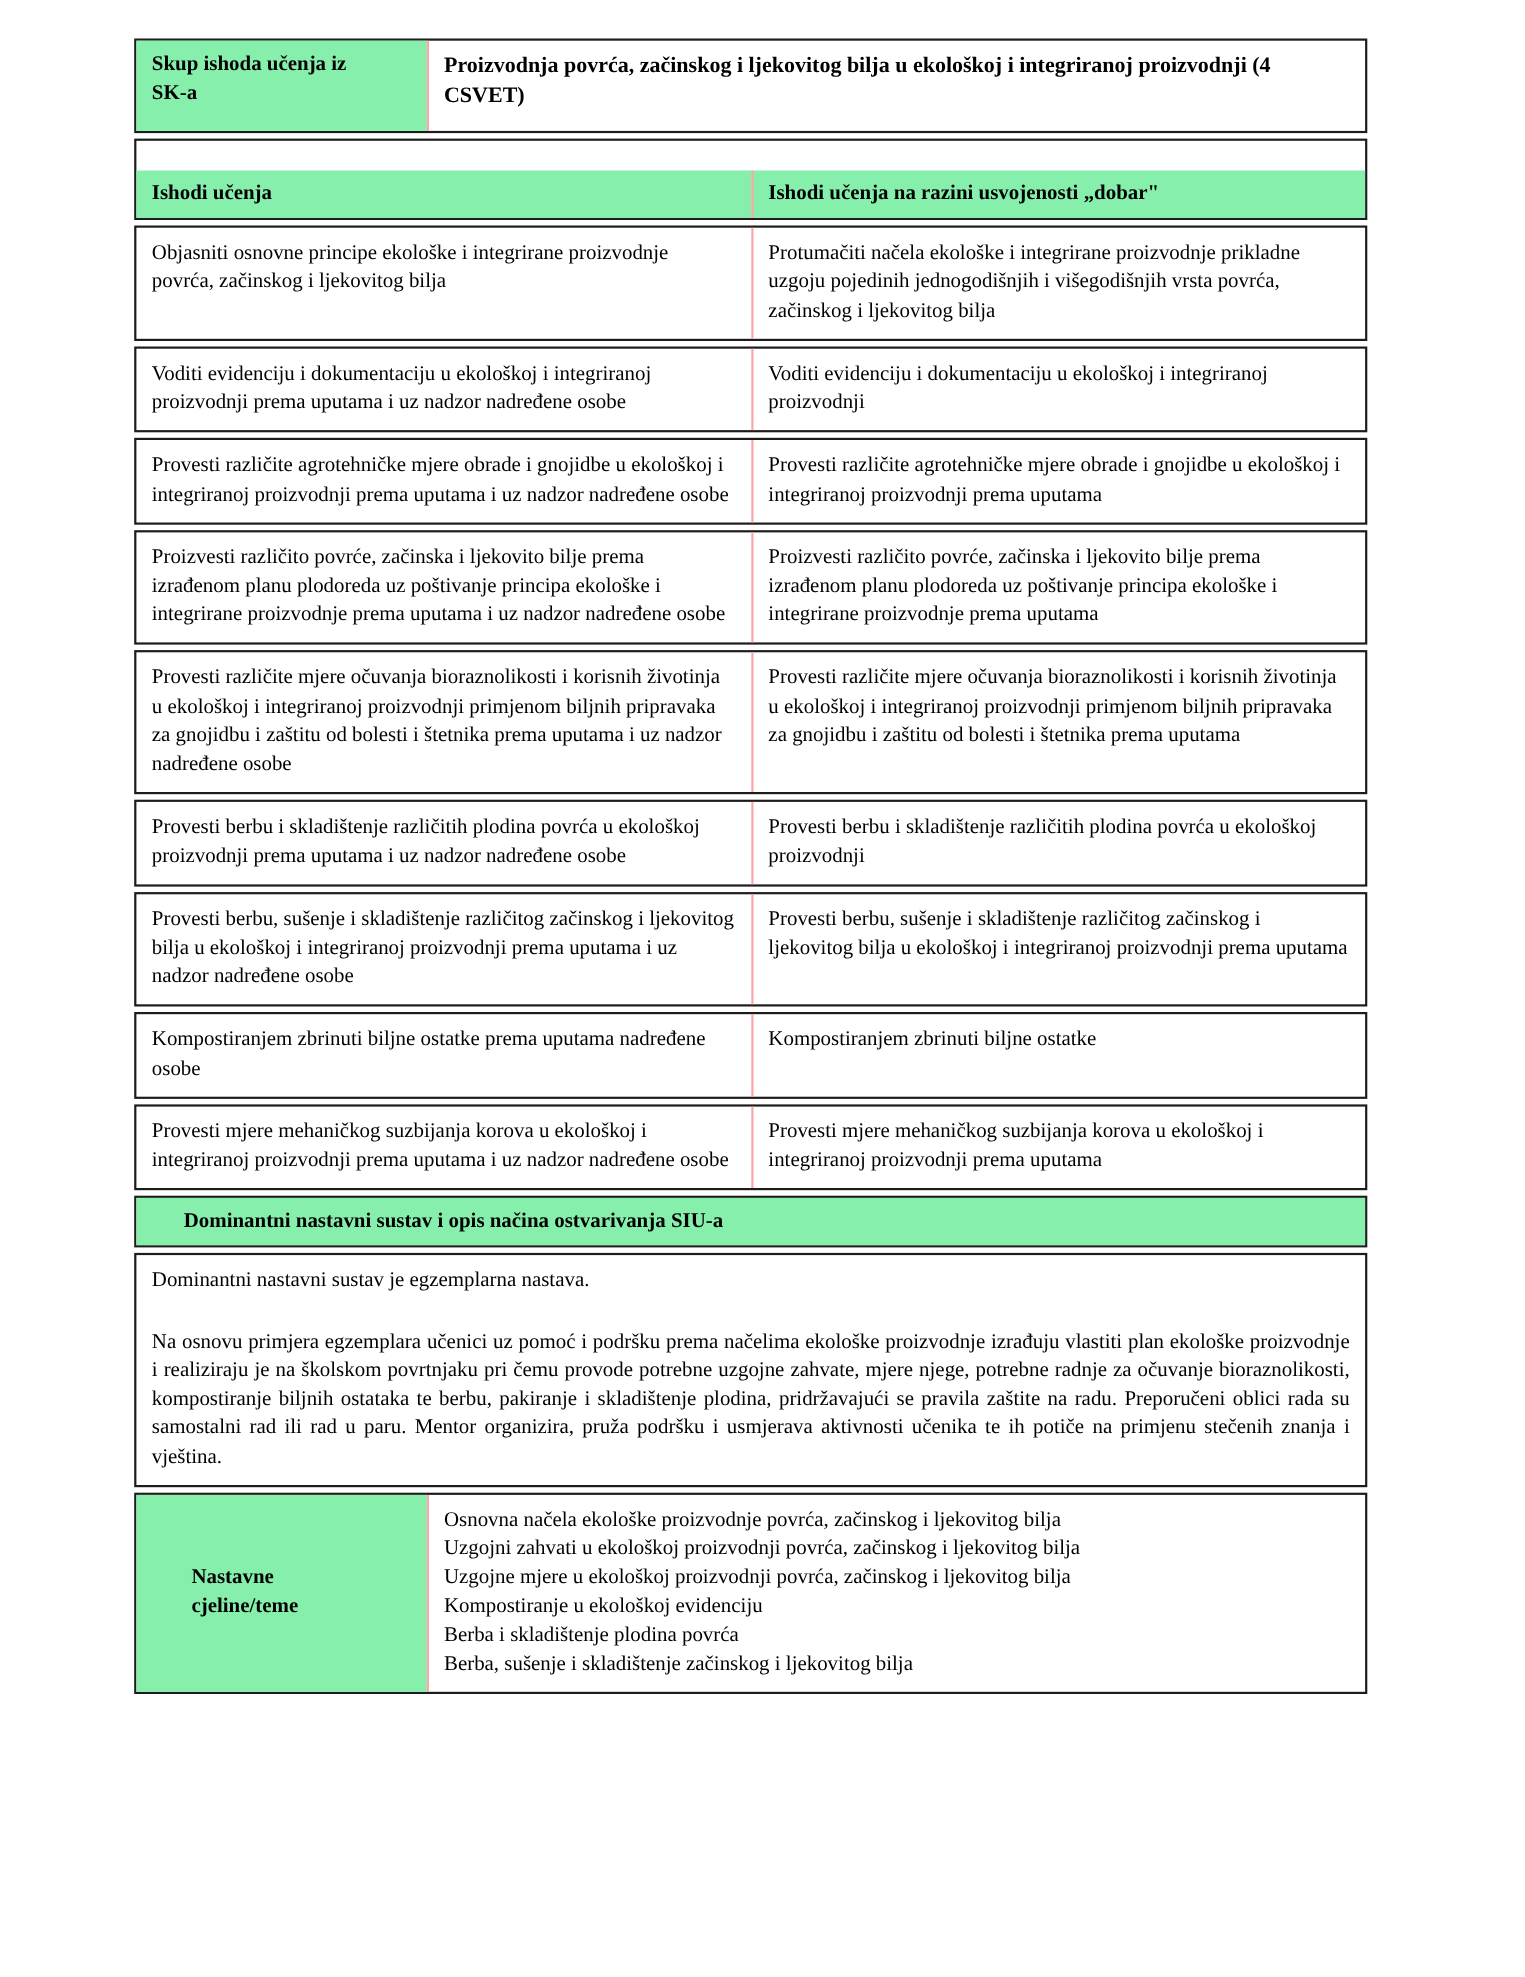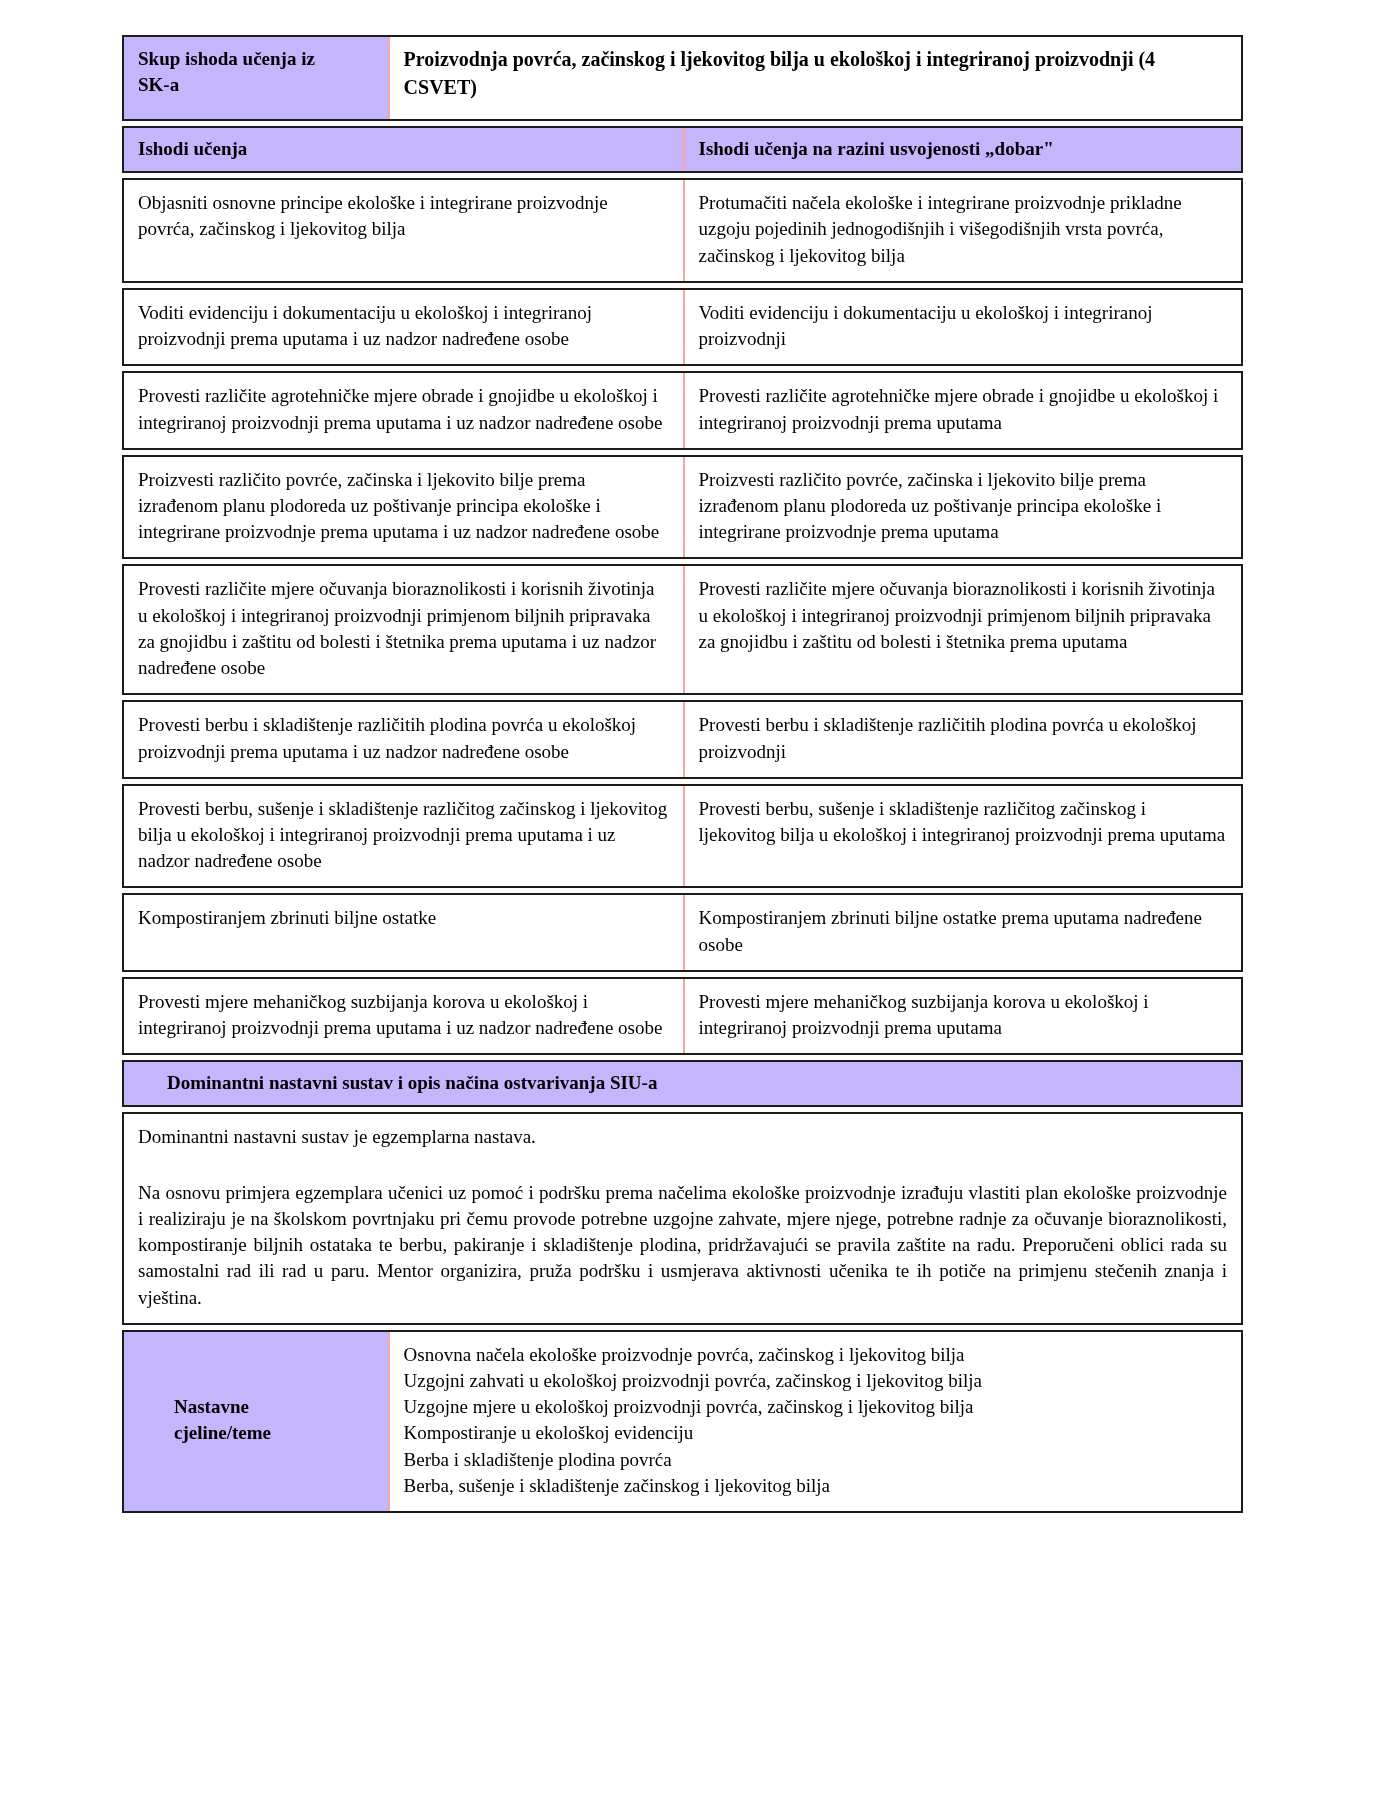--- a/index.html
+++ b/index.html
@@ -32,28 +32,28 @@
     box-sizing: border-box;
   }
   .cell + .cell {
     border-left: 2px solid #fca5a5;
   }
   .left-col  { width: 23.6%; flex: 0 0 auto; }
   .right-col { flex: 1 1 auto; width: auto; }
   .half      { width: 50%; flex: 0 0 auto; }
   .half + .half { width: 50%; }
   .full      { width: 100%; }
-  .blue      { background: #c4b5fd; }
+  .blue      { background: #86efac; }
   .bold      { font-weight: bold; }
   .head-row  { min-height: 86px; }
   .head-row .cell { padding-top: 9px; }
   .title-text { font-size: 20px; }
   .label-narrow { max-width: 205px; }
   .topics-label-narrow { max-width: 135px; margin-left: 36px; }
-  .cols-row .cell { padding-top: 8px; padding-bottom: 9px; }
+  .cols-row .cell { padding-top: 8px; padding-bottom: 9px; margin-top: 27px; }
   .section-title-row .cell { padding-top: 8px; padding-bottom: 9px; padding-left: 43px; }
   .desc-cell p { margin: 0 0 0 0; }
   .desc-cell p + p { margin-top: 29px; }
   .just { text-align: justify; }
   .topics-row .left-col {
     display: flex;
     align-items: center;
   }
   .topic-line { white-space: normal; }
 </style>
@@ -98,22 +98,22 @@
   </div>
   <div class="row">
     <div class="cell half">Provesti berbu i skladištenje različitih plodina povrća u ekološkoj proizvodnji prema uputama i uz nadzor nadređene osobe</div>
     <div class="cell half">Provesti berbu i skladištenje različitih plodina povrća u ekološkoj proizvodnji</div>
   </div>
   <div class="row">
     <div class="cell half">Provesti berbu, sušenje i skladištenje različitog začinskog i ljekovitog bilja u ekološkoj i integriranoj proizvodnji prema uputama i uz nadzor nadređene osobe</div>
     <div class="cell half">Provesti berbu, sušenje i skladištenje različitog začinskog i ljekovitog bilja u ekološkoj i integriranoj proizvodnji prema uputama</div>
   </div>
   <div class="row">
+    <div class="cell half">Kompostiranjem zbrinuti biljne ostatke prema uputama nadređene osobe</div>
     <div class="cell half">Kompostiranjem zbrinuti biljne ostatke</div>
-    <div class="cell half">Kompostiranjem zbrinuti biljne ostatke prema uputama nadređene osobe</div>
   </div>
   <div class="row">
     <div class="cell half">Provesti mjere mehaničkog suzbijanja korova u ekološkoj i integriranoj proizvodnji prema uputama i uz nadzor nadređene osobe</div>
     <div class="cell half">Provesti mjere mehaničkog suzbijanja korova u ekološkoj i integriranoj proizvodnji prema uputama</div>
   </div>
 
   <div class="row section-title-row">
     <div class="cell full blue bold">Dominantni nastavni sustav i opis načina ostvarivanja SIU-a</div>
   </div>
 

